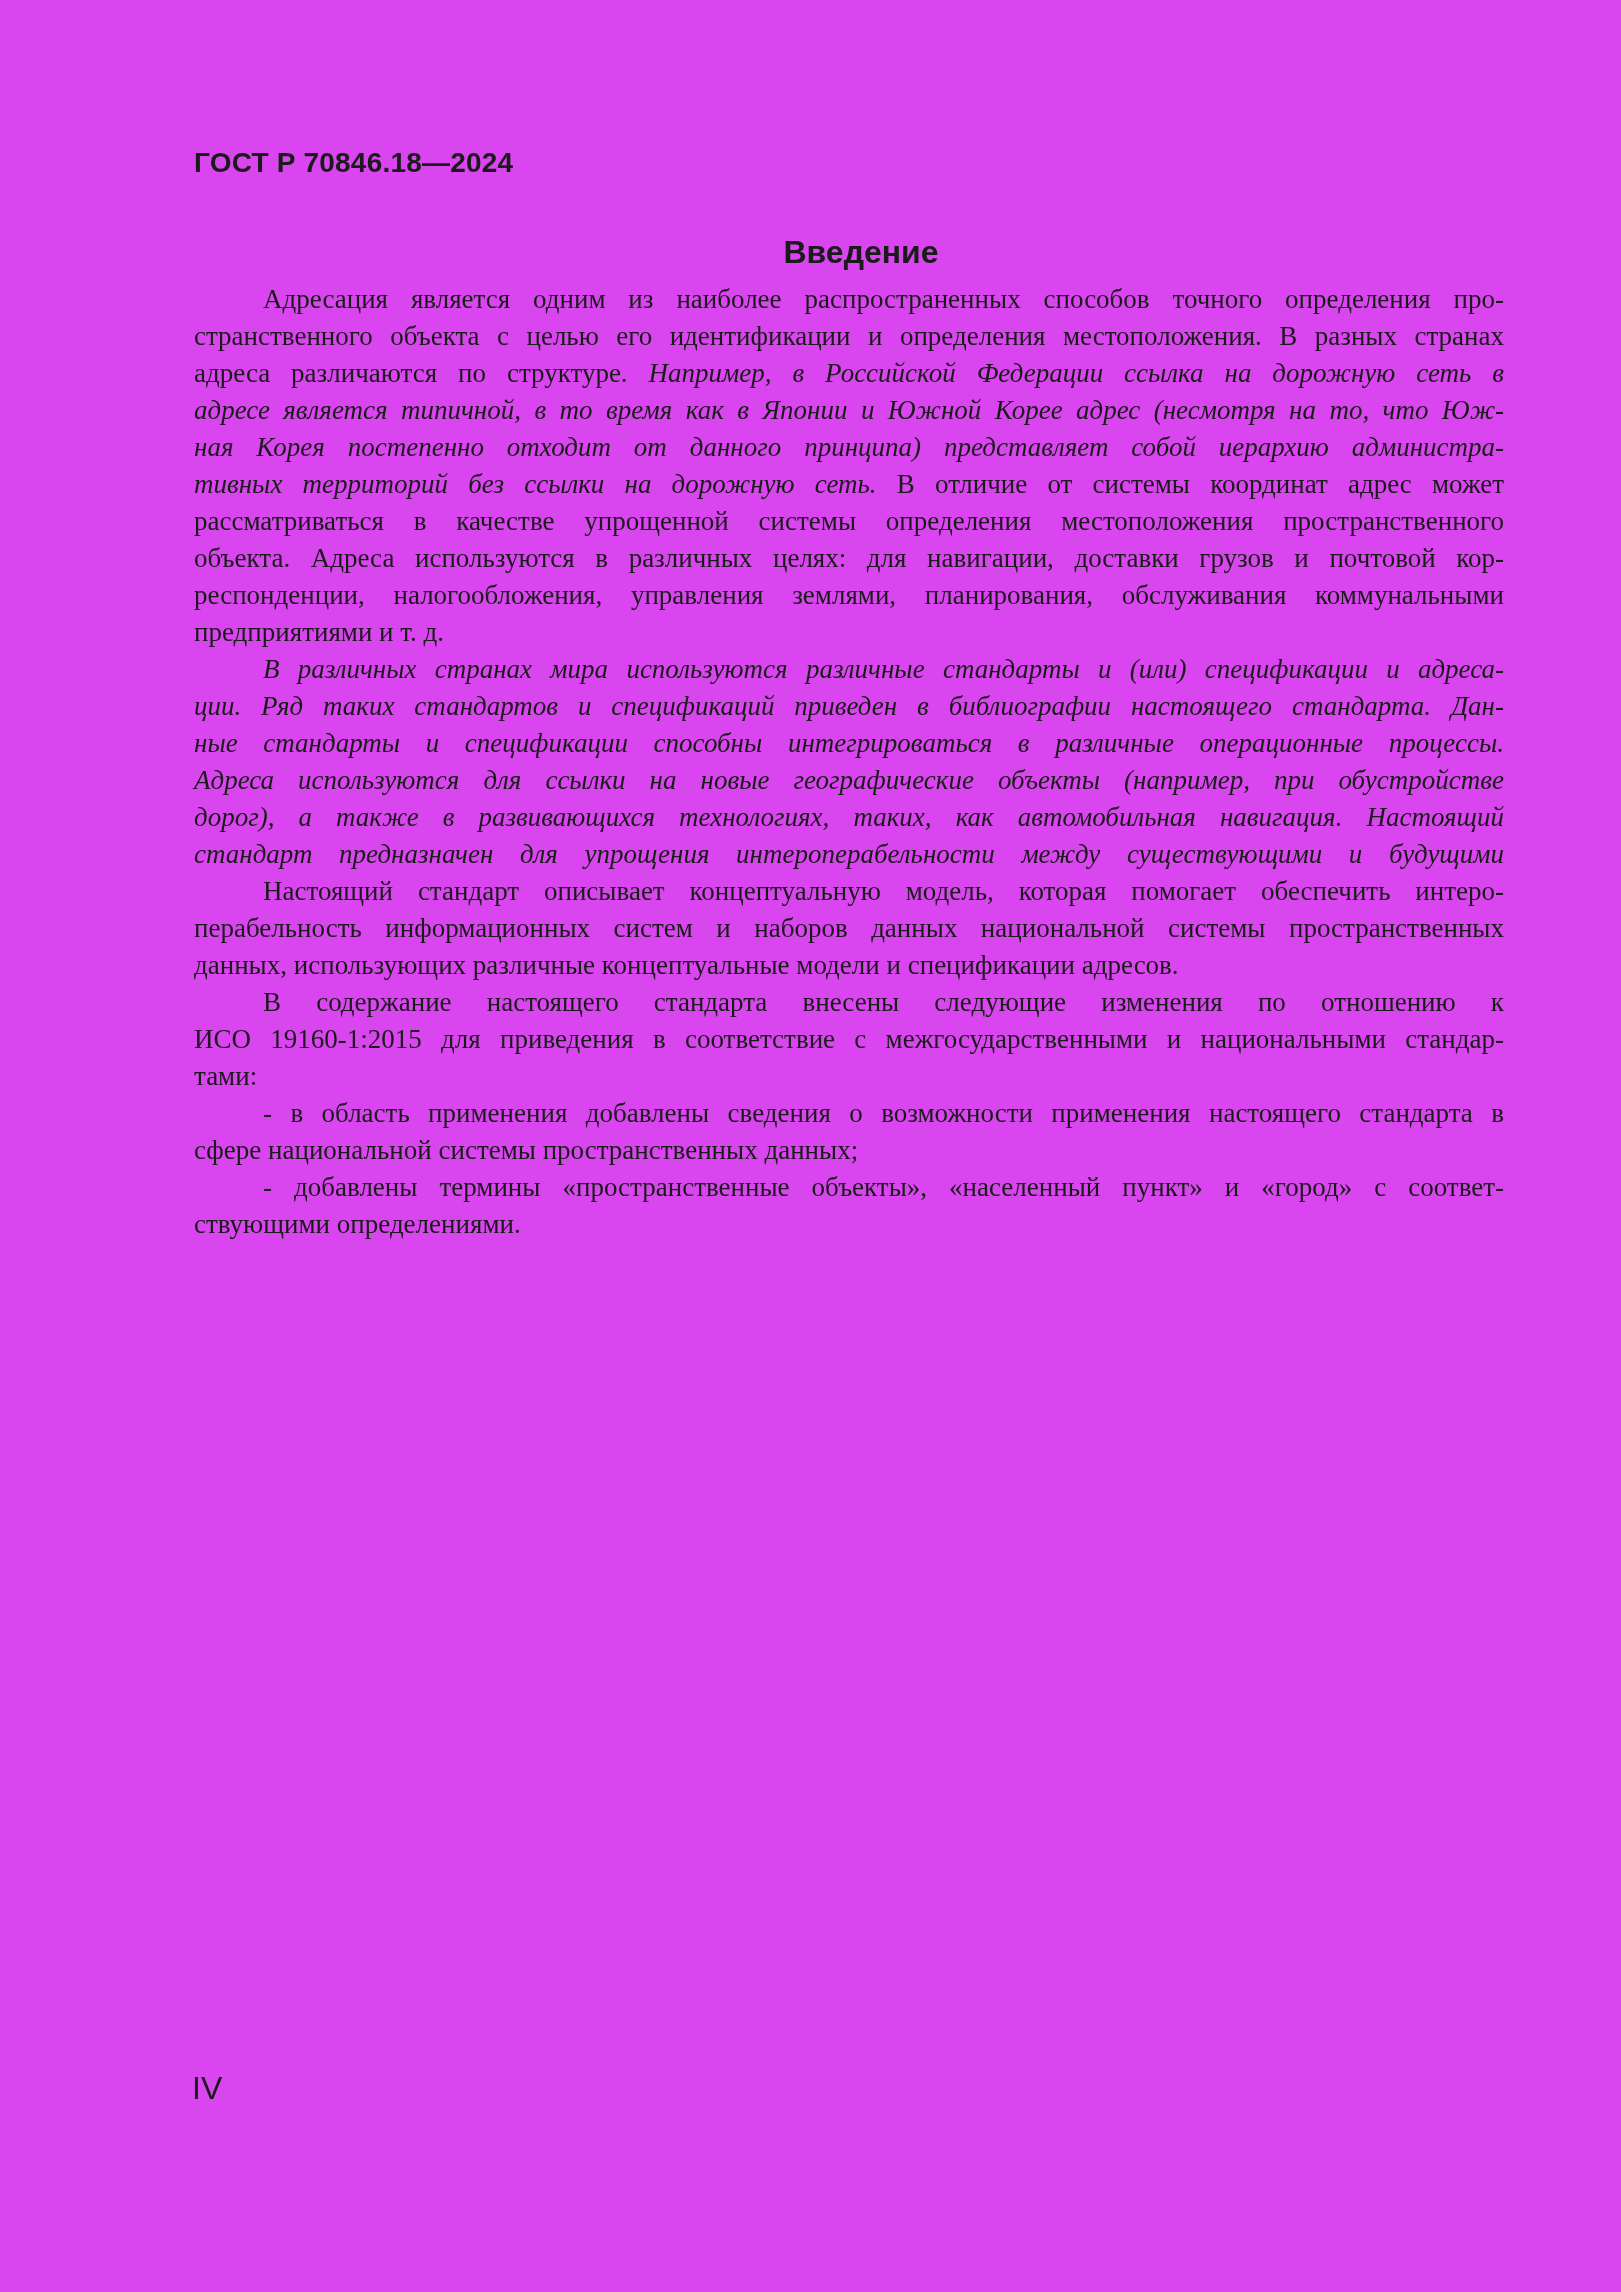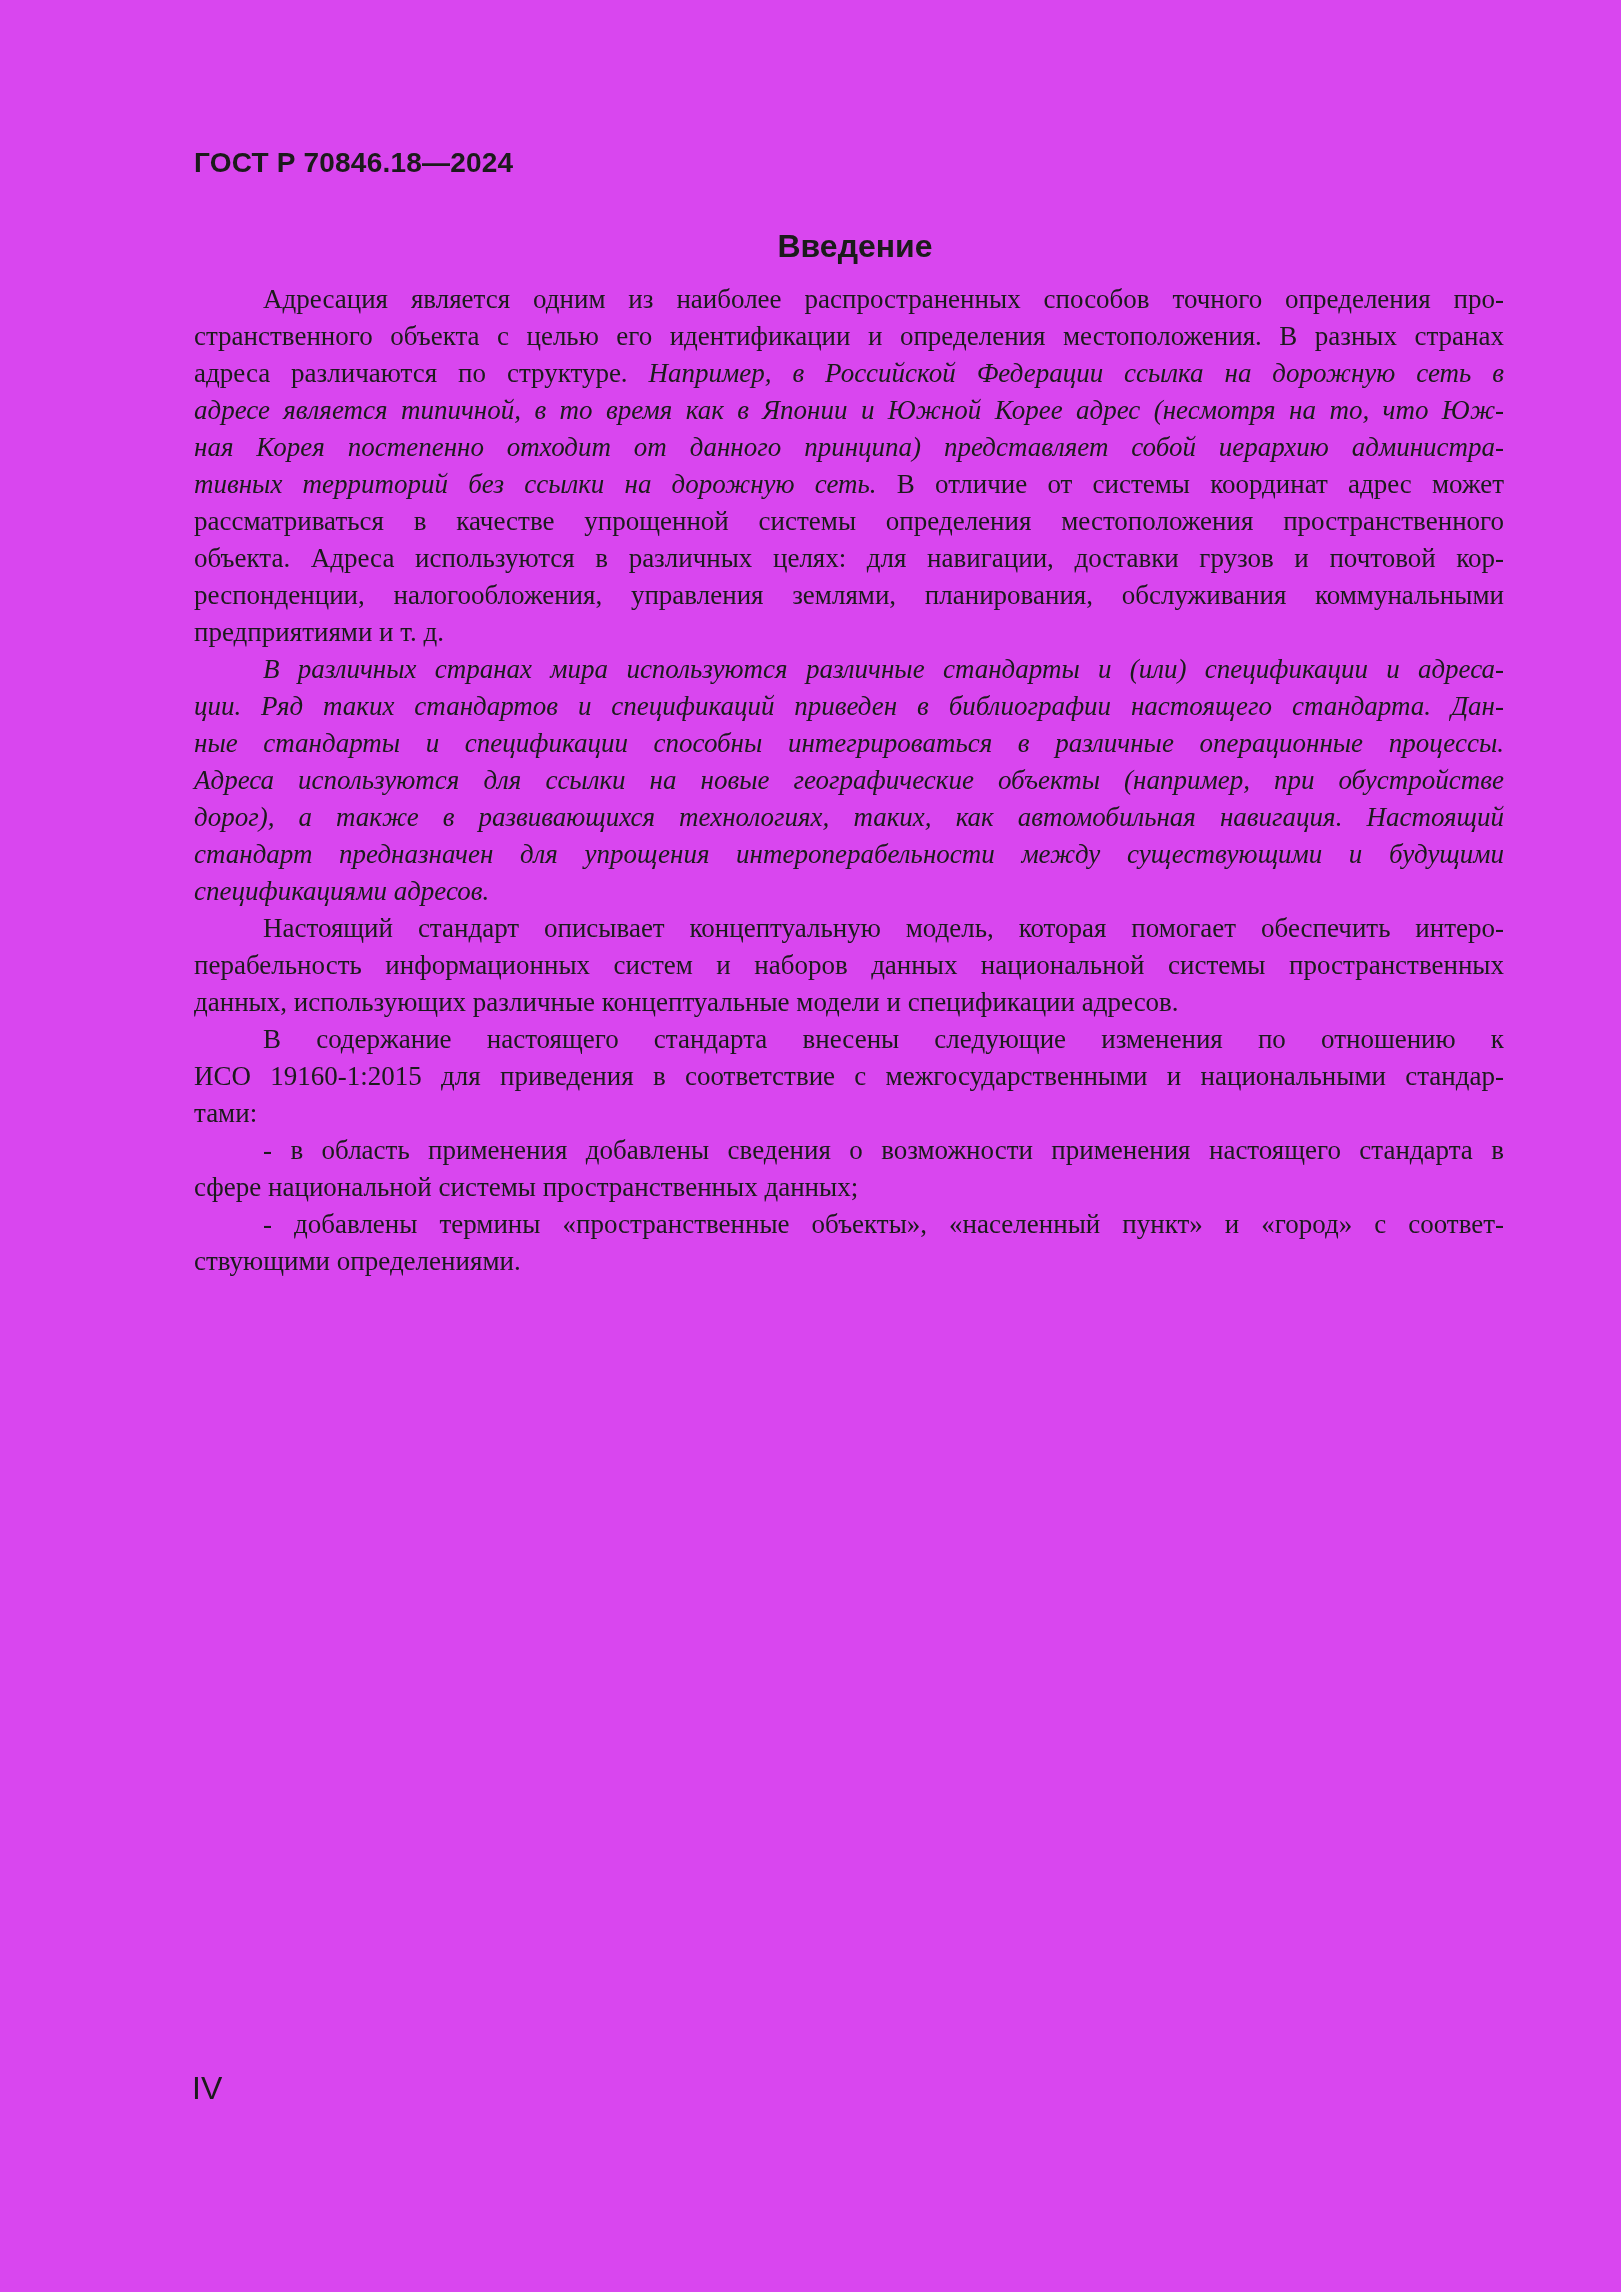--- a/index.html
+++ b/index.html
@@ -23,21 +23,21 @@
     font-size: 28px;
     font-weight: bold;
     letter-spacing: 0.2px;
     white-space: nowrap;
   }
   .doc-title {
     position: absolute;
     left: 194px;
     top: 222px;
     width: 1310px;
-    margin: 6px;
+    margin: 12px;
     text-align: center;
     font-size: 32px;
     font-weight: bold;
   }
   .doc-body {
     position: absolute;
     left: 194px;
     top: 281px;
     width: 1310px;
     font-size: 27px;
@@ -84,21 +84,20 @@
       <div class="ln"><span>рассматриваться в качестве упрощенной системы определения местоположения пространственного</span></div>
       <div class="ln"><span>объекта. Адреса используются в различных целях: для навигации, доставки грузов и почтовой кор-</span></div>
       <div class="ln"><span>респонденции, налогообложения, управления землями, планирования, обслуживания коммунальными</span></div>
       <div class="ln last"><span>предприятиями и т. д.</span></div>
       <div class="ln first"><span class="i">В различных странах мира используются различные стандарты и (или) спецификации и адреса-</span></div>
       <div class="ln"><span class="i">ции. Ряд таких стандартов и спецификаций приведен в библиографии настоящего стандарта. Дан-</span></div>
       <div class="ln"><span class="i">ные стандарты и спецификации способны интегрироваться в различные операционные процессы.</span></div>
       <div class="ln"><span class="i">Адреса используются для ссылки на новые географические объекты (например, при обустройстве</span></div>
       <div class="ln"><span class="i">дорог), а также в развивающихся технологиях, таких, как автомобильная навигация. Настоящий</span></div>
       <div class="ln"><span class="i">стандарт предназначен для упрощения интероперабельности между существующими и будущими</span></div>
-      <div class="ln last"><span class="i">спецификациями адресов.</span></div>
       <div class="ln first"><span>Настоящий стандарт описывает концептуальную модель, которая помогает обеспечить интеро-</span></div>
       <div class="ln"><span>перабельность информационных систем и наборов данных национальной системы пространственных</span></div>
       <div class="ln last"><span>данных, использующих различные концептуальные модели и спецификации адресов.</span></div>
       <div class="ln first"><span>В содержание настоящего стандарта внесены следующие изменения по отношению к</span></div>
       <div class="ln"><span>ИСО 19160-1:2015 для приведения в соответствие с межгосударственными и национальными стандар-</span></div>
       <div class="ln last"><span>тами:</span></div>
       <div class="ln first"><span>- в область применения добавлены сведения о возможности применения настоящего стандарта в</span></div>
       <div class="ln last"><span>сфере национальной системы пространственных данных;</span></div>
       <div class="ln first"><span>- добавлены термины «пространственные объекты», «населенный пункт» и «город» с соответ-</span></div>
       <div class="ln last"><span>ствующими определениями.</span></div>

